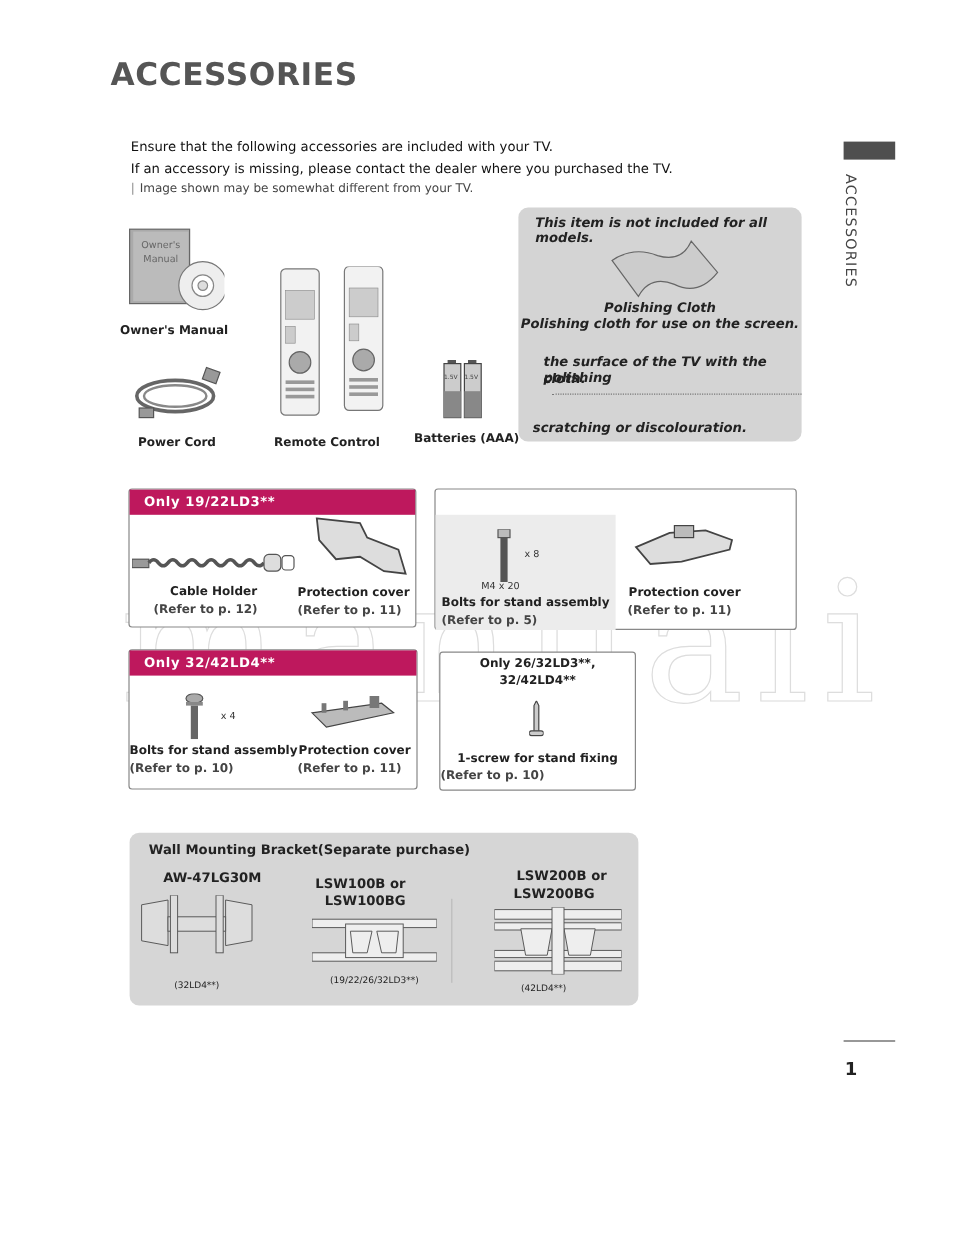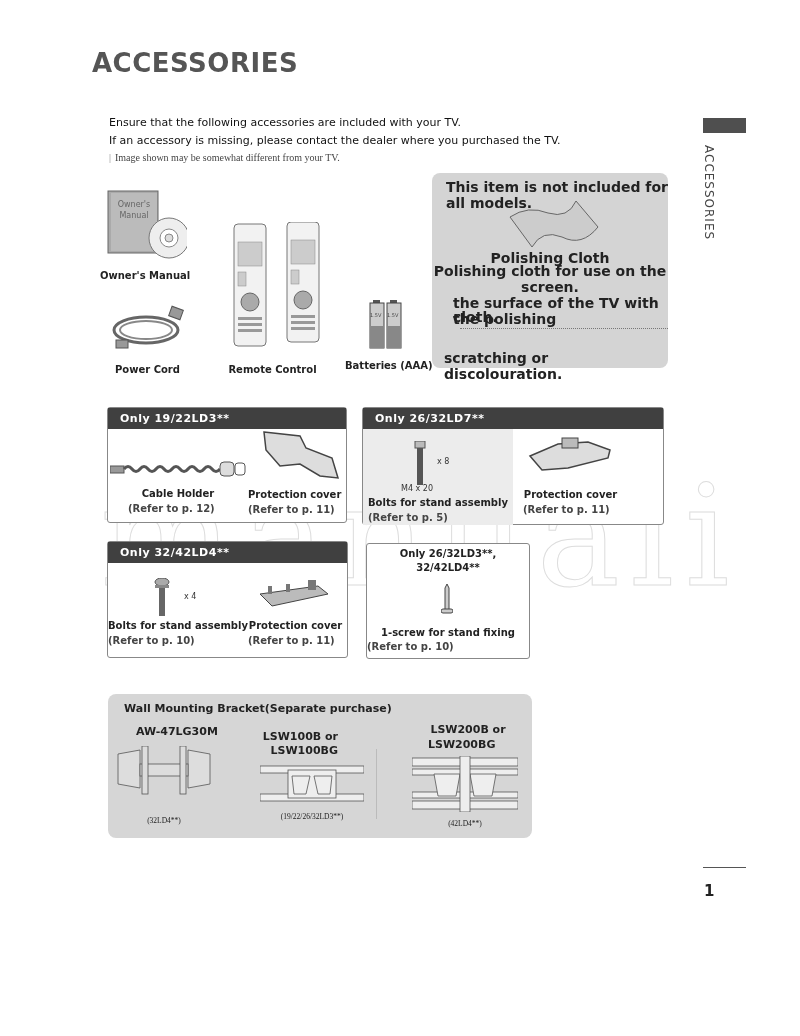--- a/index.html
+++ b/index.html
@@ -1,39 +1,39 @@
 <!DOCTYPE html>
 <html><head>
 <meta charset="utf-8">
 <style>
   html, body { margin:0; padding:0; }
   body { width:800px; height:1036px; background:#ffffff; position:relative; overflow:hidden;
          font-family:"DejaVu Sans", sans-serif; color:#222; }
   .abs { position:absolute; }
   .page-title { left:92px; top:48px; font-size:26px; font-weight:bold; color:#555; letter-spacing:0.5px; }
   .intro { left:109px; font-size:11px; color:#111; }
-  .intro.small { font-size:10px; color:#444;font-family:Liberation Serif, serif; }
+  .intro.small { font-size:10px; color:#444; }
   .side-tab { left:703px; top:118px; width:43px; height:15px; background:#4f4f4f; }
   .side-label { left:702px; top:145px; writing-mode:vertical-rl; font-size:12px; color:#444; letter-spacing:1px; }
   .page-rule { left:703px; top:867px; width:43px; height:1px; background:#555; }
   .page-num { left:704px; top:882px; font-size:15px; font-weight:bold; color:#222; }
 
   .lbl { font-size:10px; font-weight:bold; color:#222; text-align:center; white-space:nowrap; }
   .ref { font-size:10px; font-weight:bold; color:#444; text-align:left; white-space:nowrap; }
 
   .cloth-panel { left:432px; top:173px; width:236px; height:195px; background:#d4d4d4; border-radius:8px; }
-  .cloth-panel .t { font-size:14px; font-weight:bold; color:#222; }
+  .cloth-panel .t { font-size:11px; font-weight:bold; color:#222;font-style:italic; }
 
   .box { border:1px solid #888; border-radius:3px; background:#fff; box-sizing:border-box; }
-  .box-head { position:absolute; left:0; top:0; right:0; height:21px; background:#404040; color:#fff;
+  .box-head { position:absolute; left:0; top:0; right:0; height:21px; background:#be185d; color:#fff;
               font-size:11px; font-weight:bold; padding-left:12px; line-height:21px; letter-spacing:0.5px; }
 
   .wall-panel { left:108px; top:694px; width:424px; height:144px; background:#d6d6d6; border-radius:8px; }
   .wall-panel .t { font-size:11px; font-weight:bold; color:#222; }
-  .small-cap { font-size:7.5px; color:#222; text-align:center;font-family:Liberation Serif, serif; }
+  .small-cap { font-size:7.5px; color:#222; text-align:center; }
 
   .watermark { left:100px; top:455px; font-size:140px; font-family:"DejaVu Serif", serif; color:transparent;
                -webkit-text-stroke:1px #ddd; letter-spacing:10px; pointer-events:none; }
 </style>
 </head>
 <body>
 
 <div class="abs watermark">manuali</div>
 
 <div class="abs page-title">ACCESSORIES</div>
@@ -137,21 +137,20 @@
       <path d="M4,2 L40,6 L46,18 L72,28 L78,48 L60,46 L40,34 L20,36 L6,20 Z" fill="#ddd" stroke="#444" stroke-width="1.5"></path>
     </svg>
   </div>
   <div class="abs lbl" style="left:20px;top:80px;width:100px;">Cable Holder</div>
   <div class="abs ref" style="left:20px;top:95px;width:100px;">(Refer to p. 12)</div>
   <div class="abs lbl" style="left:140px;top:81px;width:90px;">Protection cover</div>
   <div class="abs ref" style="left:140px;top:96px;width:90px;">(Refer to p. 11)</div>
 </div>
 
 <div class="abs box" style="left:362px;top:407px;width:302px;height:118px;">
-  <div class="box-head">Only 26/32LD7**</div>
   <div class="abs" style="left:0;top:21px;width:150px;height:96px;background:#ececec;"></div>
   <div class="abs" style="left:51px;top:33px;">
     <svg width="12" height="44" viewBox="0 0 12 44">
       <rect x="1" y="0" width="10" height="7" fill="#bbb" stroke="#555"></rect>
       <rect x="3" y="7" width="6" height="37" fill="#555"></rect>
     </svg>
   </div>
   <div class="abs" style="left:74px;top:49px;font-size:8px;color:#333;">x 8</div>
   <div class="abs" style="left:24px;top:76px;font-size:8px;color:#333;width:60px;text-align:center;">M4 x 20</div>
   <div class="abs lbl" style="left:5px;top:89px;width:130px;">Bolts for stand assembly</div>
@@ -245,17 +244,17 @@
         <rect x="0" y="2" width="106" height="8"></rect>
         <rect x="0" y="13" width="106" height="6"></rect>
         <rect x="0" y="36" width="106" height="6"></rect>
         <rect x="0" y="45" width="106" height="8"></rect>
         <path d="M22,18 L48,18 L44,40 L26,40 Z"></path>
         <path d="M84,18 L58,18 L62,40 L80,40 Z"></path>
         <rect x="48" y="0" width="10" height="56"></rect>
       </g>
     </svg>
   </div>
-  <div class="abs small-cap" style="left:312px;top:125px;width:90px;">(42LD4**)</div>
+  <div class="abs small-cap" style="left:300px;top:125px;width:90px;">(42LD4**)</div>
 </div>
 
 <div class="abs page-rule"></div>
 <div class="abs page-num">1</div>
 
 </body></html>

